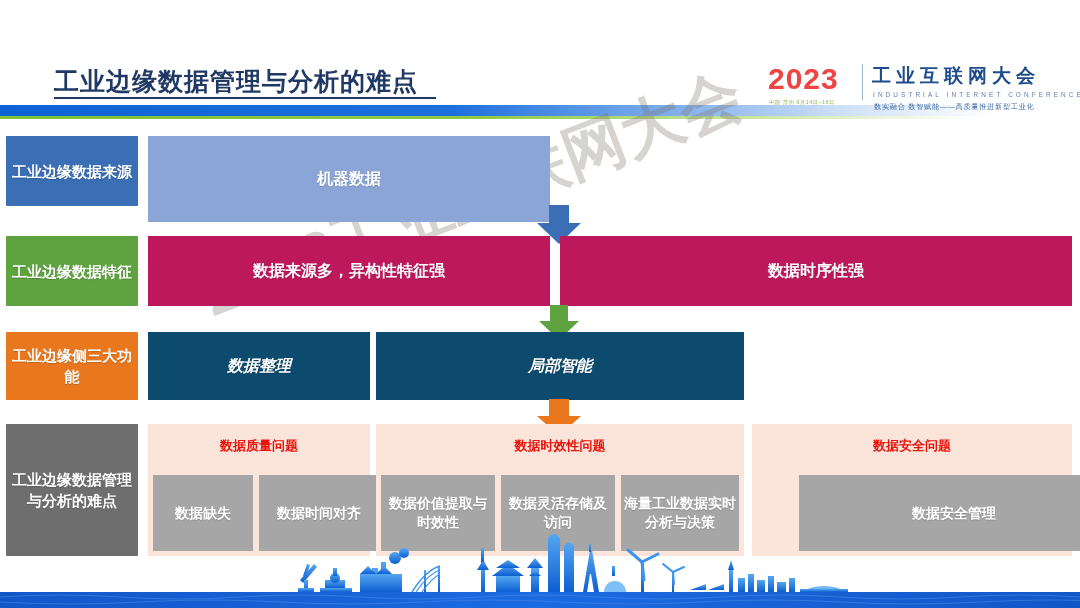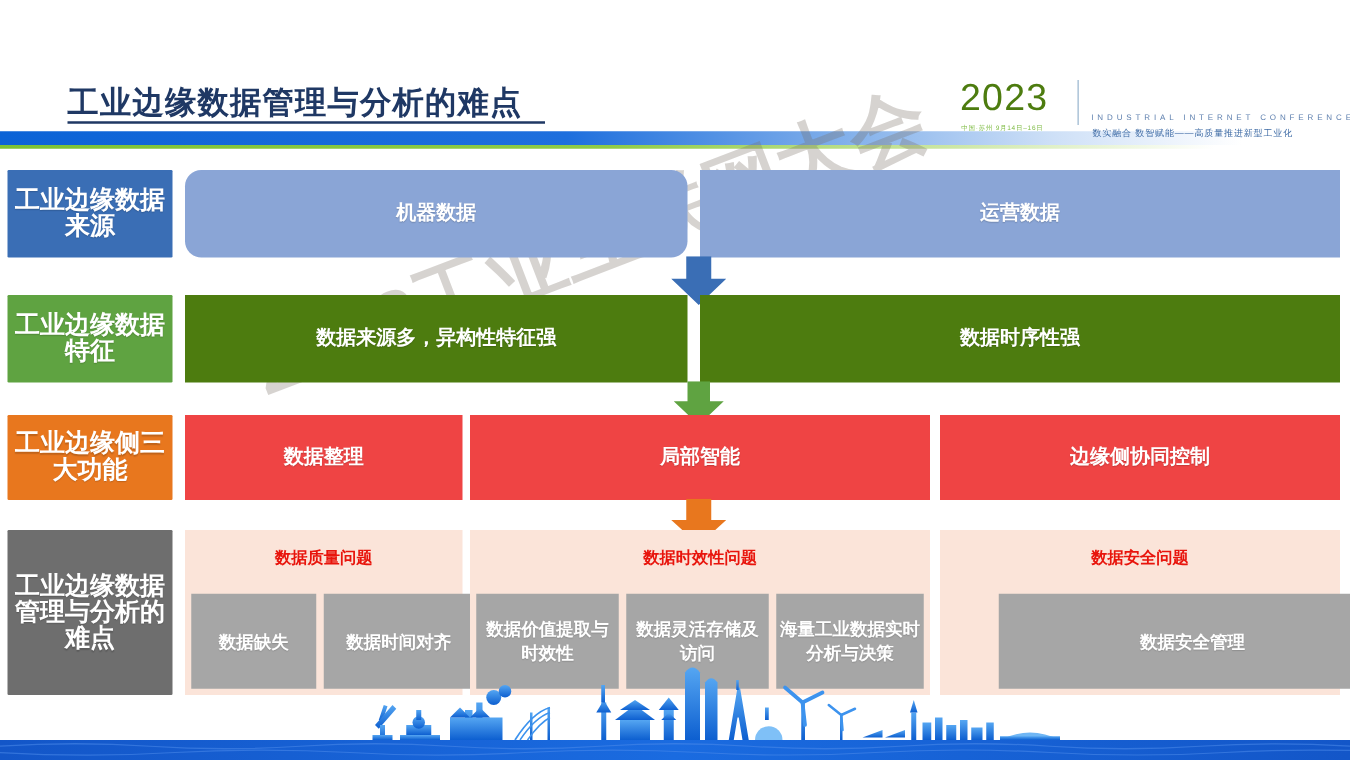--- a/index.html
+++ b/index.html
@@ -24,22 +24,22 @@
     background:linear-gradient(to right,#0C63D6 0%,#1E6FDD 42%,#7FAEEA 62%,#CEE0F7 78%,#ffffff 92%);
   }
   .hdr-bar-green{
     position:absolute;left:0;top:73px;width:1080px;height:3px;
     background:linear-gradient(to right,#7DC234 0%,#8FCB46 45%,#CBE6A3 70%,#ffffff 90%);
   }
 
   
   .logo{position:absolute;left:768px;top:17px;width:308px;height:56px;}
   .logo-year{
-    position:absolute;left:0;top:2px;font-size:30px;font-weight:normal;
-    color:#4d7c0f;letter-spacing:1px;line-height:34px;
+    position:absolute;left:0;top:2px;font-size:30px;font-weight:bold;
+    color:#ef4444;letter-spacing:1px;line-height:34px;
   }
   .logo-year-sub{
     position:absolute;left:1px;top:39px;font-size:5.2px;color:#7DBB42;
     letter-spacing:.6px;white-space:nowrap;
   }
   .logo-div{position:absolute;left:94px;top:4px;width:1px;height:36px;background:#9bb7cf;}
   .logo-cn{
     position:absolute;left:104px;top:4px;font-size:19px;font-weight:bold;
     color:#1E4C8A;letter-spacing:5px;white-space:nowrap;line-height:24px;
   }
@@ -60,31 +60,31 @@
     white-space:nowrap;pointer-events:none;user-select:none;
   }
 
   
   .cell{
     position:absolute;box-sizing:border-box;
     display:flex;align-items:center;justify-content:center;
     text-align:center;color:#fff;font-weight:bold;
     text-shadow:0 1px 1px rgba(0,0,0,.18);
   }
-  .lbl{font-size:20px;line-height:21px;border-radius:1px;}
+  .lbl{font-size:15px;line-height:21px;border-radius:1px;}
   .val{font-size:16px;line-height:22px;}
 
   .row1-lbl{background:#3A6EB5;}
   .row2-lbl{background:#5FA341;}
   .row3-lbl{background:#E8771E;}
   .row4-lbl{background:#6E6E6E;}
 
   .row1-val{background:#8AA5D6;}
-  .row2-val{background:#4d7c0f;}
-  .row3-val{background:#ef4444;}
+  .row2-val{background:#be185d;}
+  .row3-val{background:#0c4a6e;font-style:italic;}
 
   
   .grp{
     position:absolute;box-sizing:border-box;background:#FBE4D9;
   }
   .grp-title{
     position:absolute;left:0;right:0;top:0;height:43px;
     display:flex;align-items:center;justify-content:center;
     color:#E8140C;font-weight:bold;font-size:13px;white-space:nowrap;
   }
@@ -108,50 +108,49 @@
 
   <div class="title">工业边缘数据管理与分析的难点</div>
   <div class="title-underline"></div>
   <div class="hdr-bar"></div>
   <div class="hdr-bar-green"></div>
 
   <div class="logo">
     <div class="logo-year">2023</div>
     <div class="logo-year-sub">中国·苏州  9月14日–16日</div>
     <div class="logo-div"></div>
+    <div class="logo-cn">工业互联网大会</div>
     <div class="logo-en">INDUSTRIAL INTERNET CONFERENCE</div>
     <div class="logo-tag">数实融合  数智赋能——高质量推进新型工业化</div>
   </div>
 
   <div class="watermark">2023工业互联网大会</div>
 
   <div class="cell lbl row1-lbl" style="left:6px;top:93px;width:132px;height:70px;">工业边缘数据来源</div>
-  <div class="cell val row1-val" style="left:148px;top:93px;width:402px;height:70px;border-radius:13px;">机器数据</div>
-  <div class="cell val row1-val" style="left:560px;top:93px;width:512px;height:70px;">运营数据</div>
+  <div class="cell val row1-val" style="left:148px;top:93px;width:402px;height:86px;">机器数据</div>
 
   <div class="arrow" style="left:536px;top:162px;width:46px;height:40px;">
     <svg width="46" height="40" viewBox="0 0 46 40">
       <polygon points="13,0 33,0 33,18 45,18 23,39 1,18 13,18" fill="#3A6EB5"></polygon>
     </svg>
   </div>
 
   <div class="cell lbl row2-lbl" style="left:6px;top:193px;width:132px;height:70px;">工业边缘数据特征</div>
   <div class="cell val row2-val" style="left:148px;top:193px;width:402px;height:70px;">数据来源多，异构性特征强</div>
   <div class="cell val row2-val" style="left:560px;top:193px;width:512px;height:70px;">数据时序性强</div>
 
   <div class="arrow" style="left:538px;top:262px;width:42px;height:36px;">
     <svg width="42" height="36" viewBox="0 0 42 36">
       <polygon points="12,0 30,0 30,16 41,16 21,35 1,16 12,16" fill="#5FA341"></polygon>
     </svg>
   </div>
 
   <div class="cell lbl row3-lbl" style="left:6px;top:289px;width:132px;height:68px;">工业边缘侧三大功能</div>
   <div class="cell val row3-val" style="left:148px;top:289px;width:222px;height:68px;">数据整理</div>
   <div class="cell val row3-val" style="left:376px;top:289px;width:368px;height:68px;">局部智能</div>
-  <div class="cell val row3-val" style="left:752px;top:289px;width:320px;height:68px;">边缘侧协同控制</div>
 
   <div class="arrow" style="left:536px;top:356px;width:46px;height:38px;">
     <svg width="46" height="38" viewBox="0 0 46 38">
       <polygon points="13,0 33,0 33,17 45,17 23,37 1,17 13,17" fill="#E8771E"></polygon>
     </svg>
   </div>
 
   <div class="cell lbl row4-lbl" style="left:6px;top:381px;width:132px;height:132px;">工业边缘数据管理与分析的难点</div>
 
   <div class="grp" style="left:148px;top:381px;width:222px;height:132px;">

